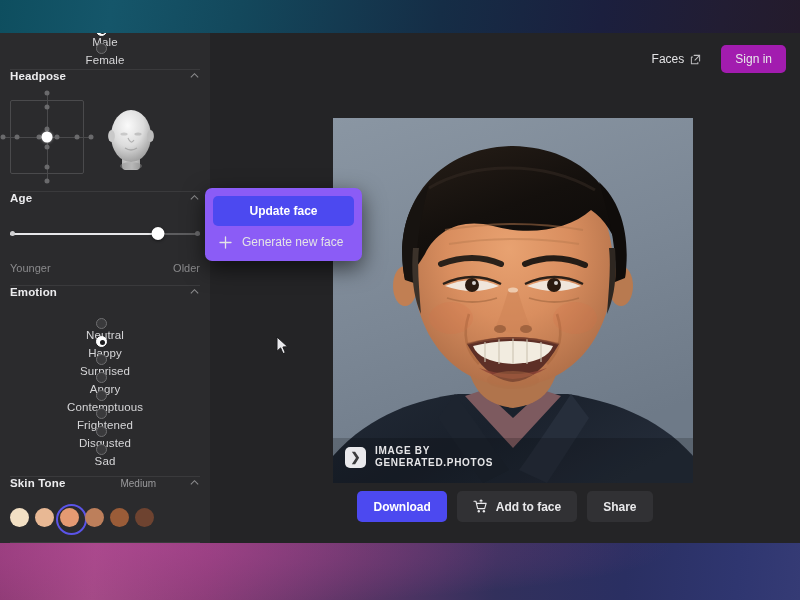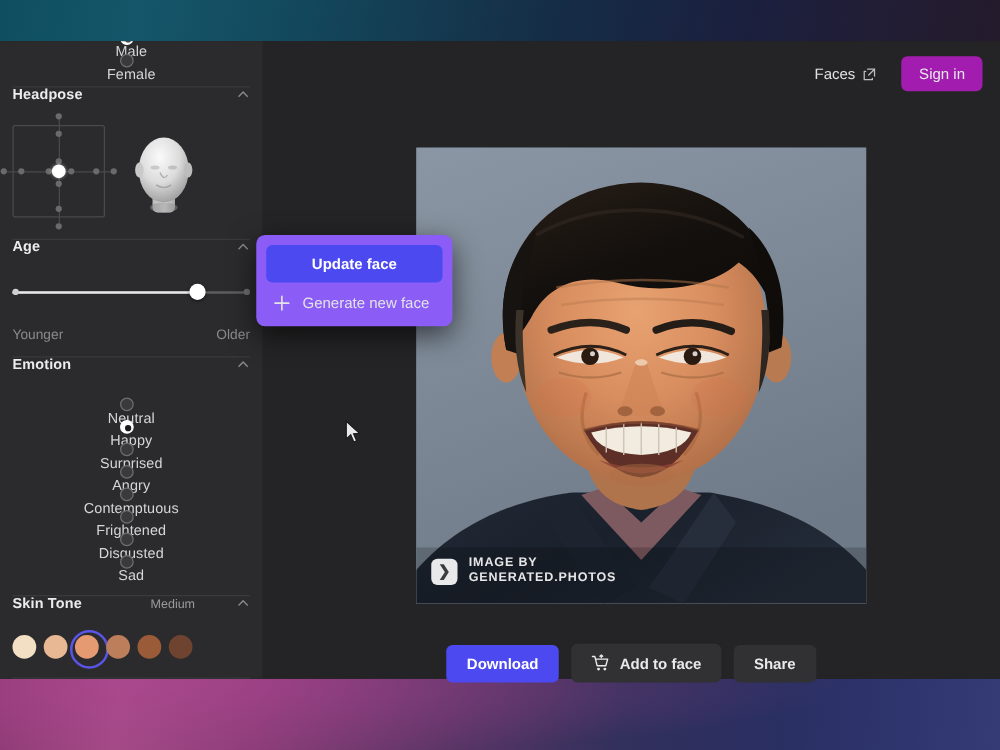--- a/index.html
+++ b/index.html
@@ -153,22 +153,22 @@
   .wm-logo {
     width: 21px; height: 21px; border-radius: 5px; background: #e9e9ec;
     display: flex; align-items: center; justify-content: center;
     color: #3b3b3d; font-size: 12px; font-weight: bold; line-height: 1;
   }
   .wm-text { line-height: 12px; }
   .wm-text div { font-size: 10px; color: #e6e6e8; letter-spacing: .7px; font-weight: bold; }
 
   
   .actions {
-    position: absolute; left: 0; right: 0; top: 482px;
-    display: flex; justify-content: center; align-items: center; gap: 10px;
+    position: absolute; left: 0; right: 0; top: 458px;
+    display: flex; justify-content: center; gap: 10px;
   }
   .btn {
     font-family: inherit; border: none; cursor: pointer; border-radius: 5px;
     font-size: 12px; font-weight: bold; padding: 8px 16px; color: #ffffff;
     display: flex; align-items: center; gap: 8px;
   }
   .btn.primary { background: #4c49f0; }
   .btn.secondary { background: #313134; color: #e9e9eb; }
   .cart-icon { width: 15px; height: 15px; }
 

